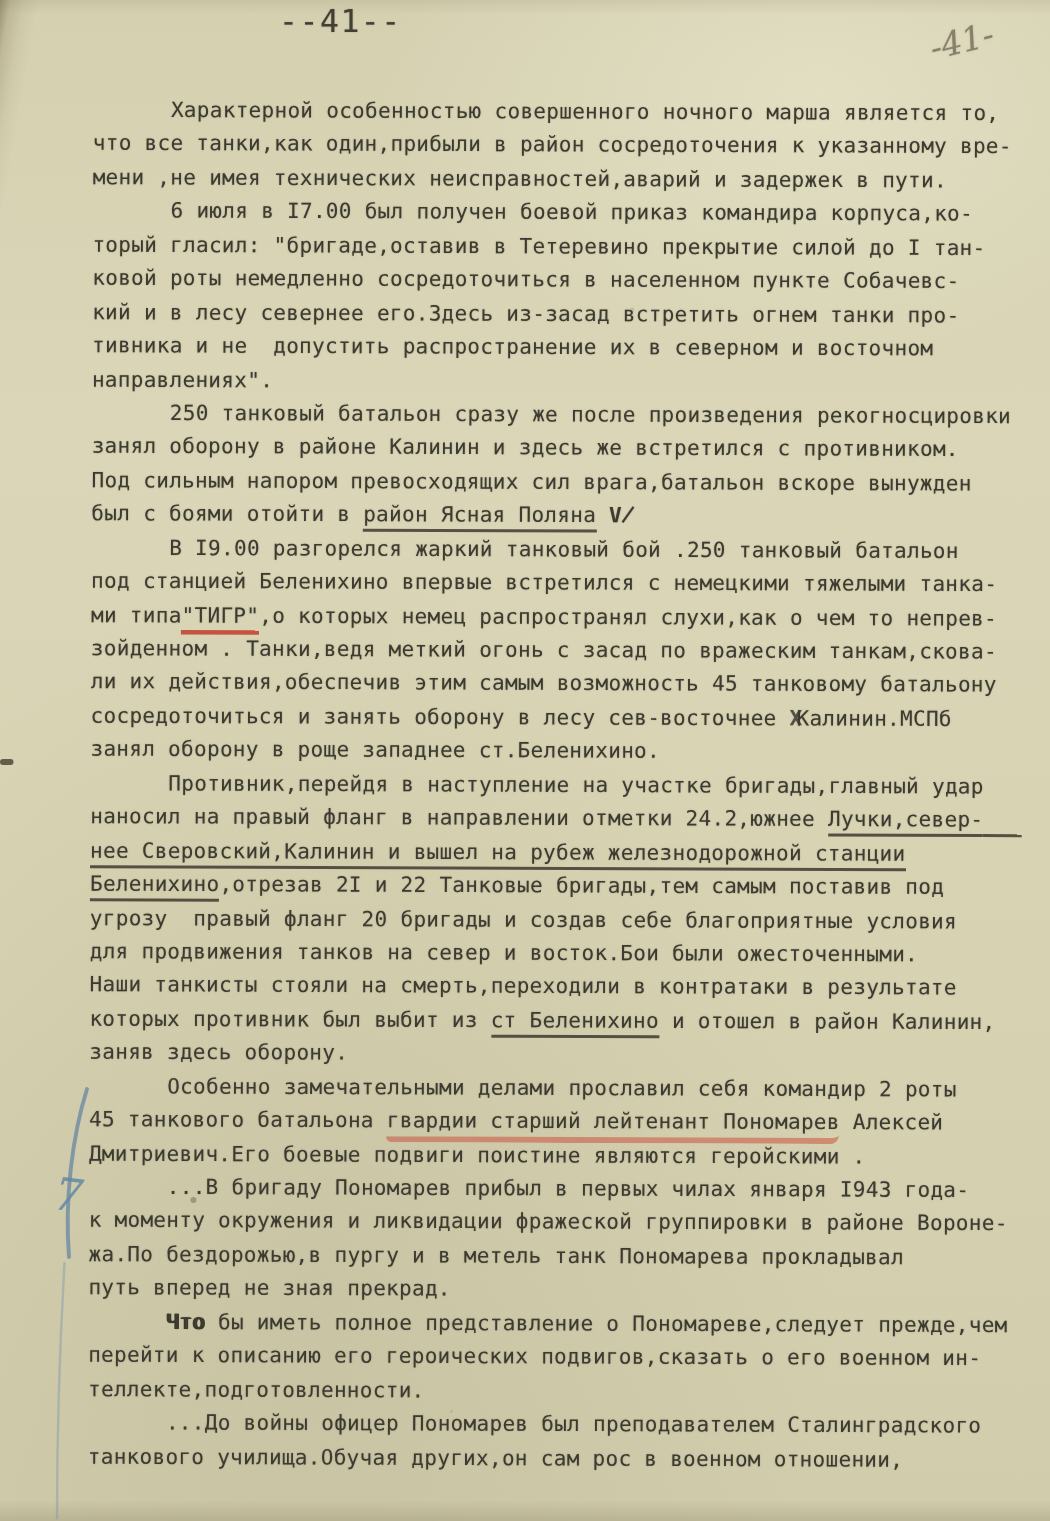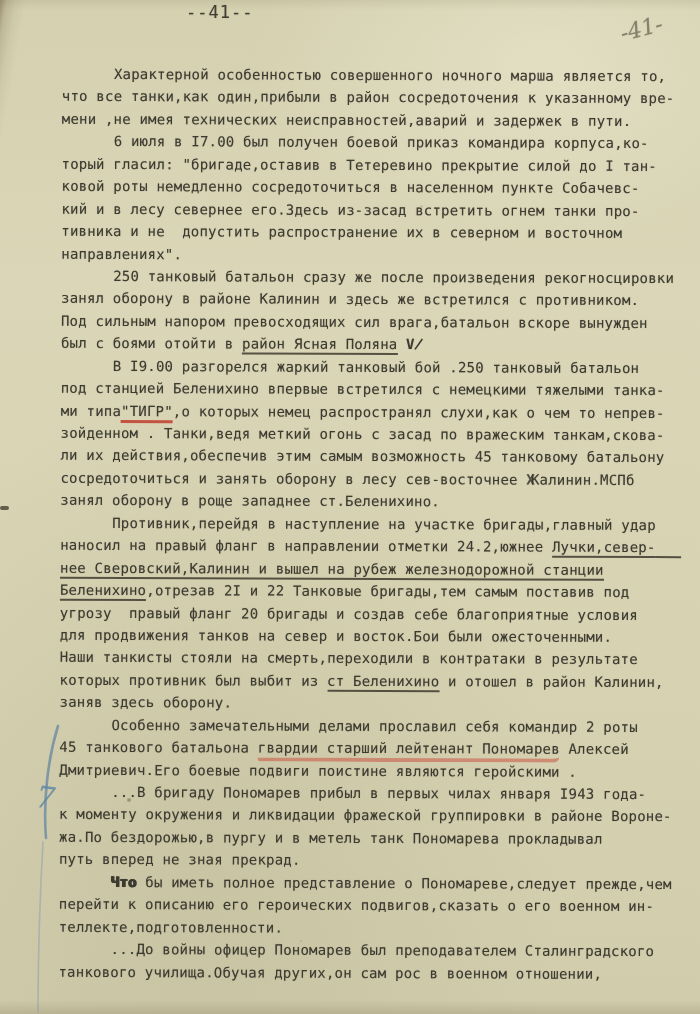--- a/index.html
+++ b/index.html
@@ -25,26 +25,26 @@
     font-size:14px;line-height:22.45px;letter-spacing:0.2px;
     color:#3d3a30;white-space:pre;
     text-shadow:0 0 1px rgba(61,58,48,0.38);
     transform:rotate(0.22deg);transform-origin:top center;
   }
   .line{height:22.45px;}
   .line.ind{padding-left:52px;}
   .u-dark{border-bottom:2px solid rgba(62,58,46,0.85);padding-bottom:1px;}
   .u-red{border-bottom:3px solid rgba(191,55,40,0.82);padding-bottom:1px;}
   .u-red-wavy{border-bottom:4px solid rgba(203,84,66,0.55);padding-bottom:2px;border-radius:0 0 6px 4px;}
-  .overstruck{font-weight:bold;text-shadow:1px 0 0 currentColor,-0.6px 0 0 currentColor,0 0 1px rgba(61,58,48,0.6);}
+  .overstruck{font-weight:normal;text-shadow:1px 0 0 currentColor,-0.6px 0 0 currentColor,0 0 1px rgba(61,58,48,0.6);}
   .v-mark{font-weight:bold;letter-spacing:0;}
   .x-mark{display:inline-block;margin-right:-4px;opacity:0.85;font-weight:bold;}
   .typed-pageno{
     position:absolute;left:186px;top:2px;
-    font-size:17px;letter-spacing:1px;color:#423f35;
+    font-size:21px;letter-spacing:1px;color:#423f35;
     text-shadow:0 0 1px rgba(61,58,48,0.4);
   }
   .hand-pageno{
     position:absolute;left:620px;top:16px;
     font-family:"DejaVu Serif", serif;font-style:italic;
     font-size:22px;color:rgba(128,120,100,0.85);
     transform:rotate(-14deg);
     text-shadow:0 0 1px rgba(128,120,100,0.5);
   }
   .margin-seven{

